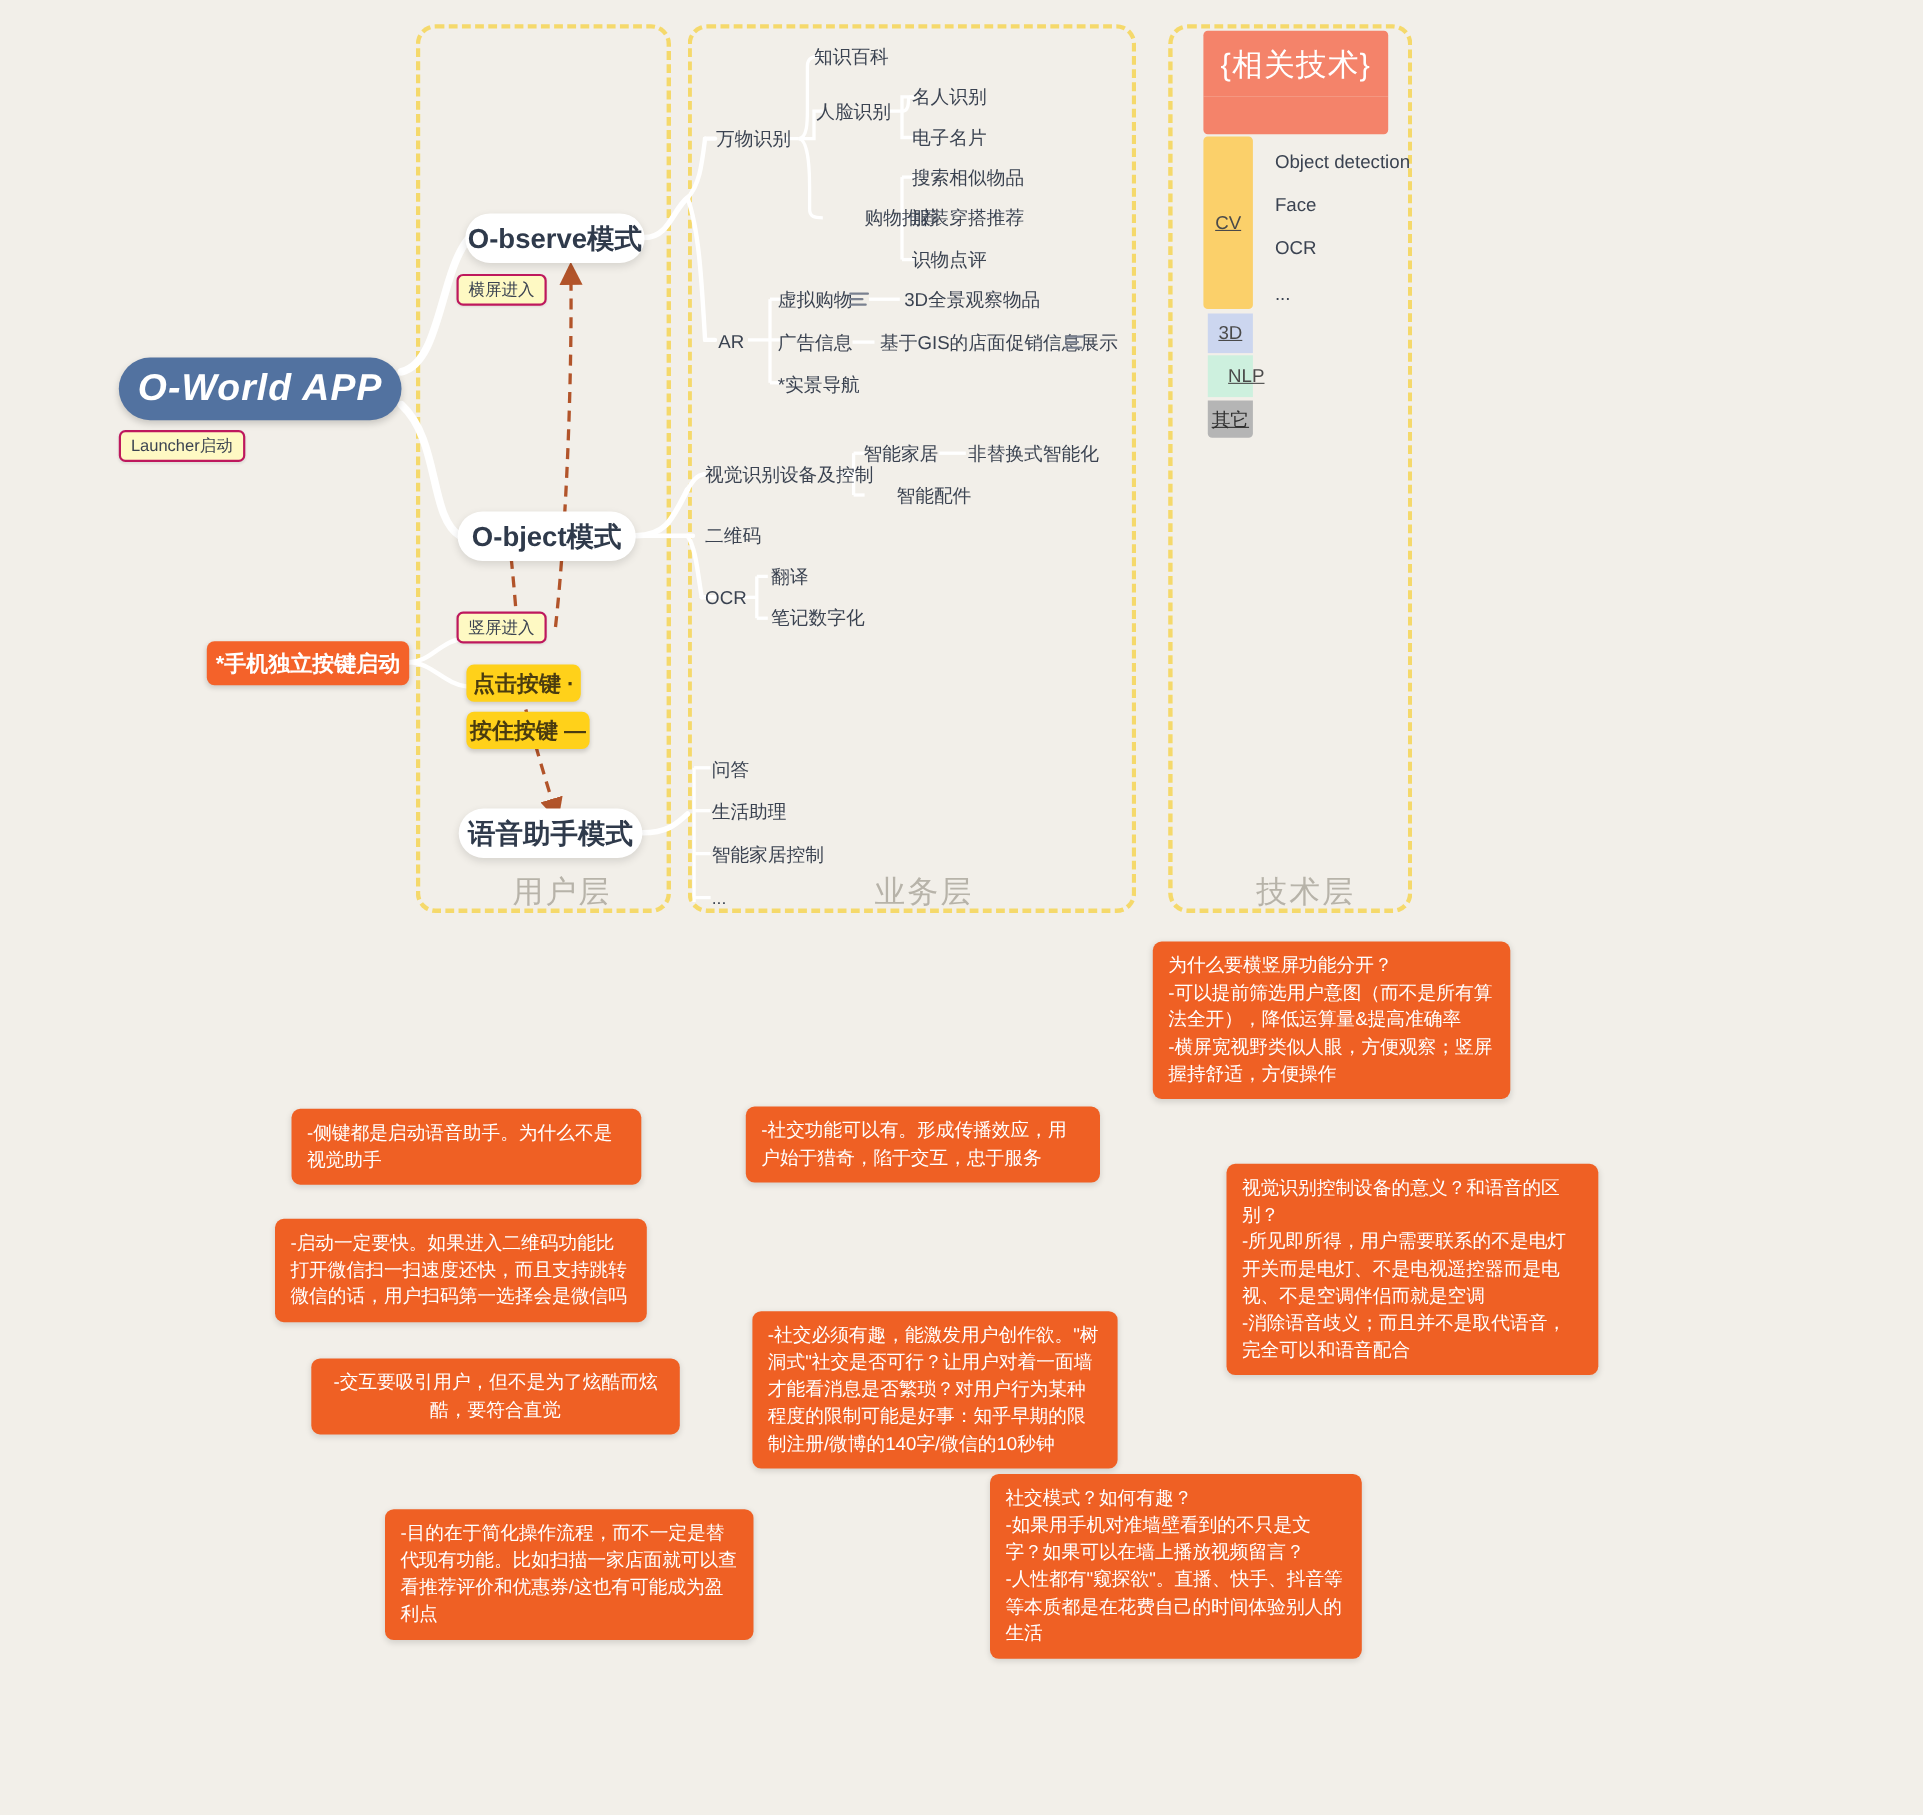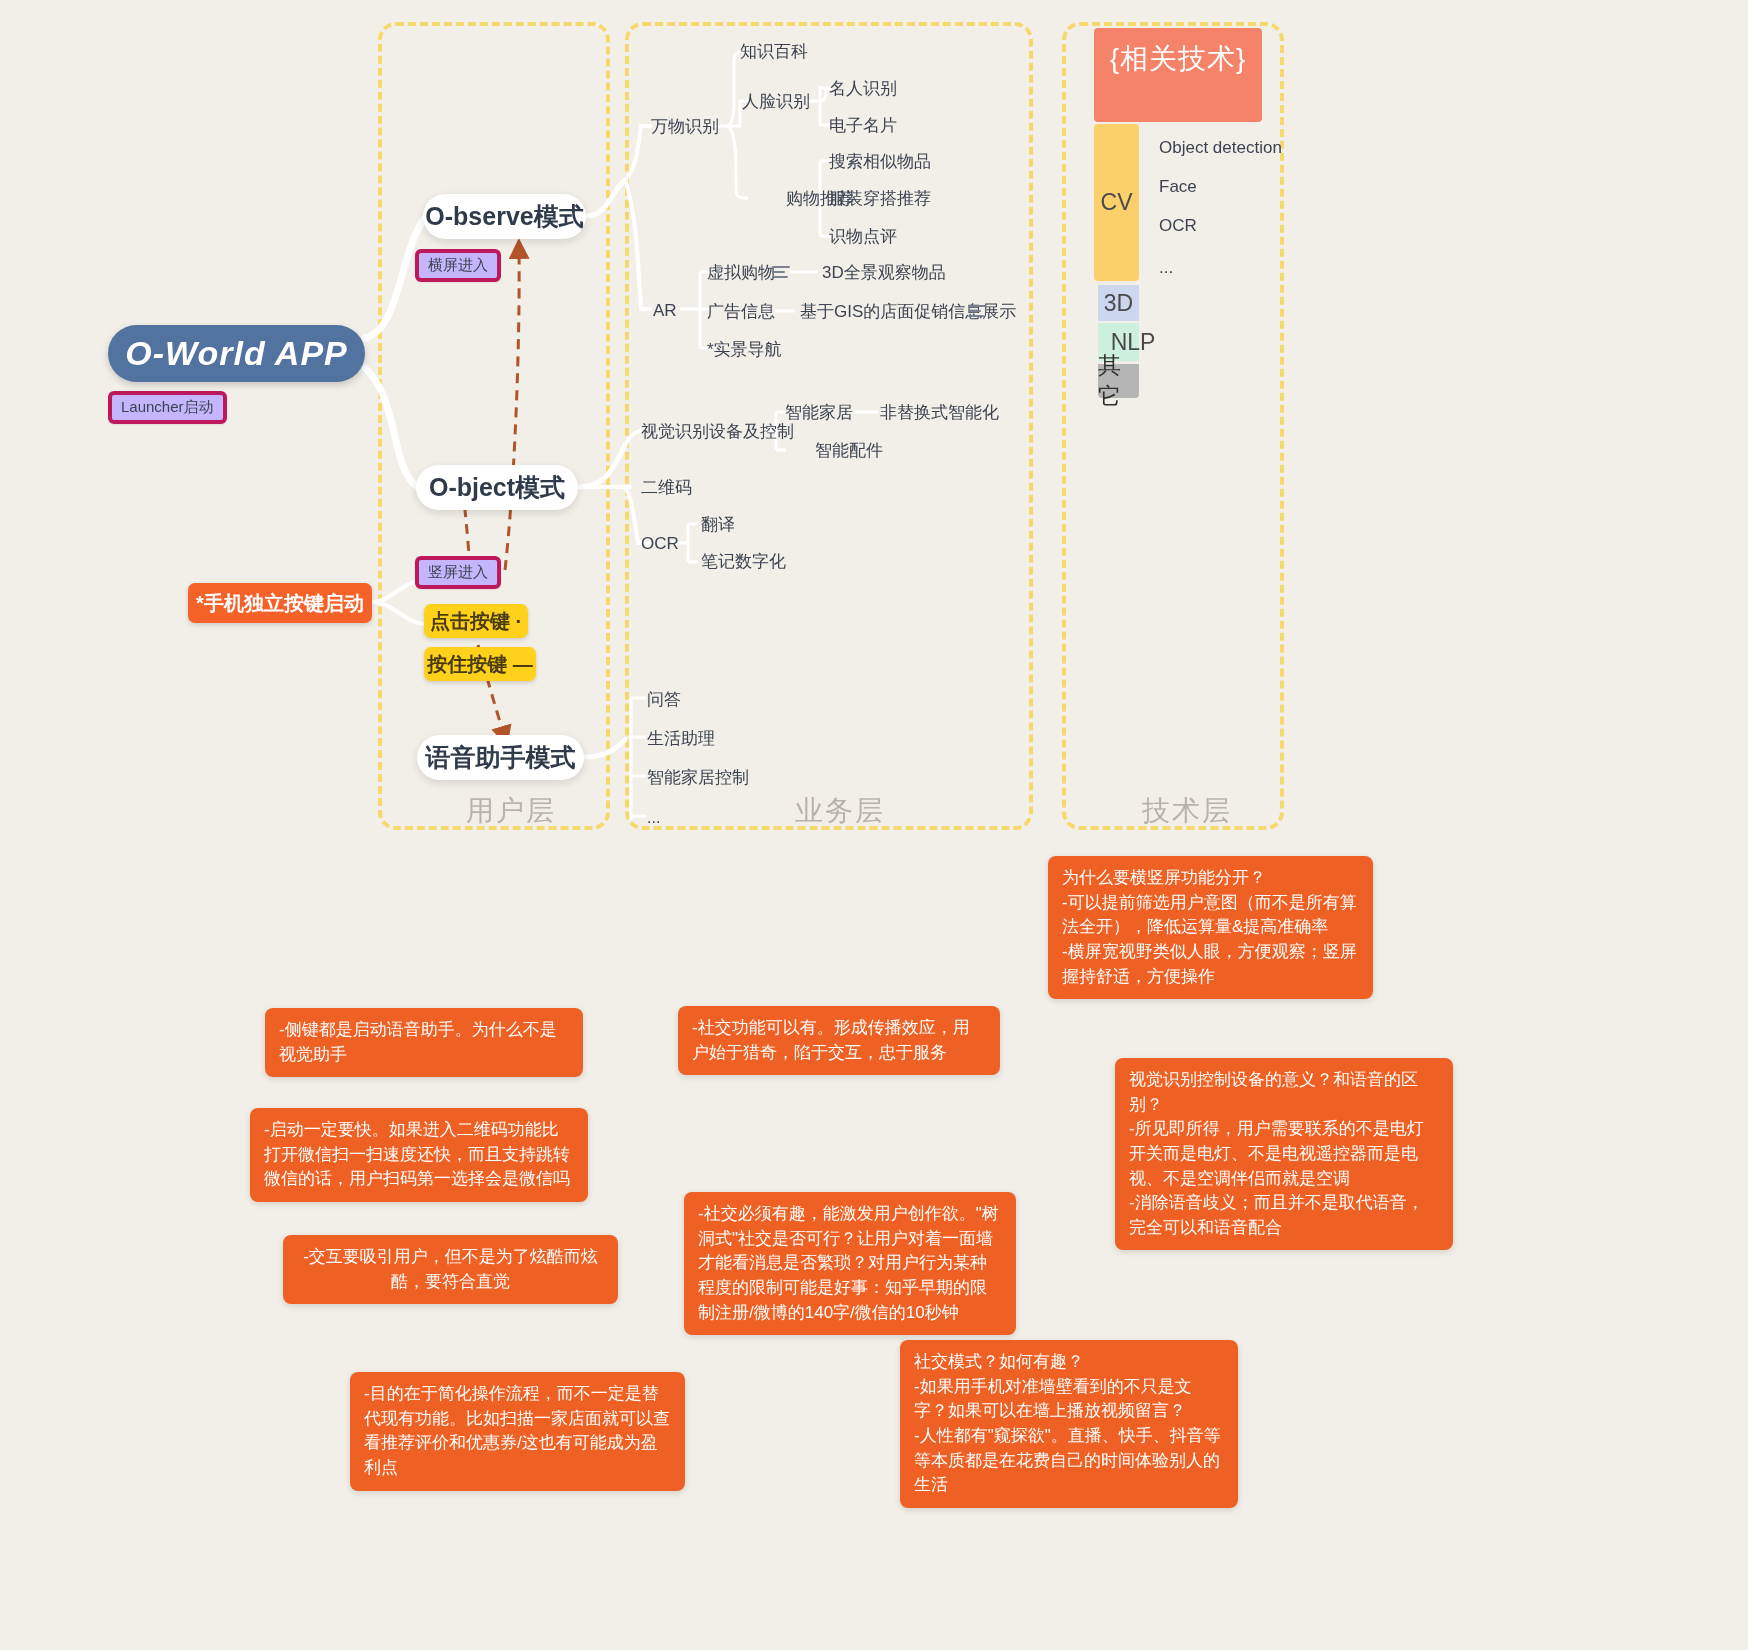--- a/index.html
+++ b/index.html
@@ -64,23 +64,23 @@
     display: flex;
     align-items: center;
     justify-content: center;
     box-shadow: 0 3px 8px rgba(0,0,0,0.12);
     white-space: nowrap;
   }
 
   
   .tag-pill {
     position: absolute;
-    background: #c4b5fd;
+    background: #fef9c3;
     color: #3b4351;
-    border: 4px solid #be185d;
+    border: 2px solid #be185d;
     border-radius: 6px;
     font-size: 15px;
     padding: 3px 9px;
     white-space: nowrap;
     box-shadow: 0 1px 2px rgba(0,0,0,0.07);
   }
 
   
   .yellow-node {
     position: absolute;
@@ -136,22 +136,23 @@
   .tech-header-bottom {
     position: absolute;
     background: #f4836a;
     border-radius: 0 0 4px 4px;
   }
   .tech-band {
     position: absolute;
     display: flex;
     align-items: center;
     justify-content: center;
-    font-size: 23px;
+    font-size: 17px;
     color: #4a4a4a;
+    text-decoration: underline;
   }
   .tech-band.cv  { background: #fbd06a; border-radius: 4px; }
   .tech-band.d3  { background: #ccd6ef; }
   .tech-band.nlp { background: #cdf0de; }
   .tech-band.other { background: #b5b5b5; border-radius: 0 0 4px 4px; color:#2f2f2f; }
   .tech-item {
     position: absolute;
     font-size: 17px;
     color: #3b4351;
     white-space: nowrap;

